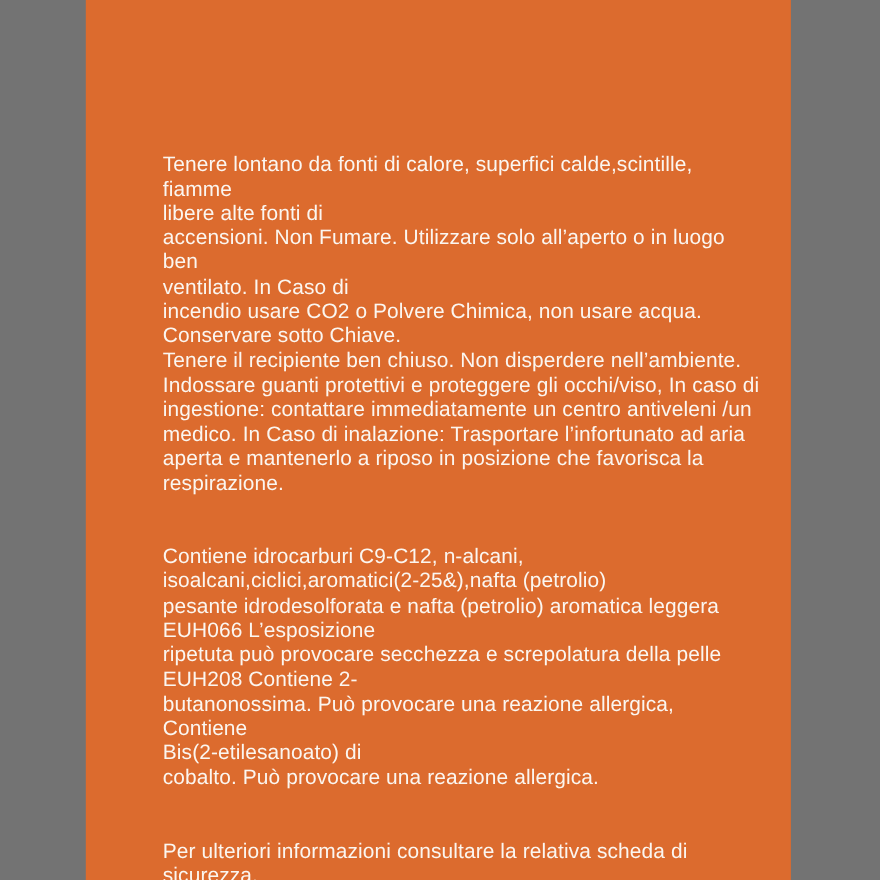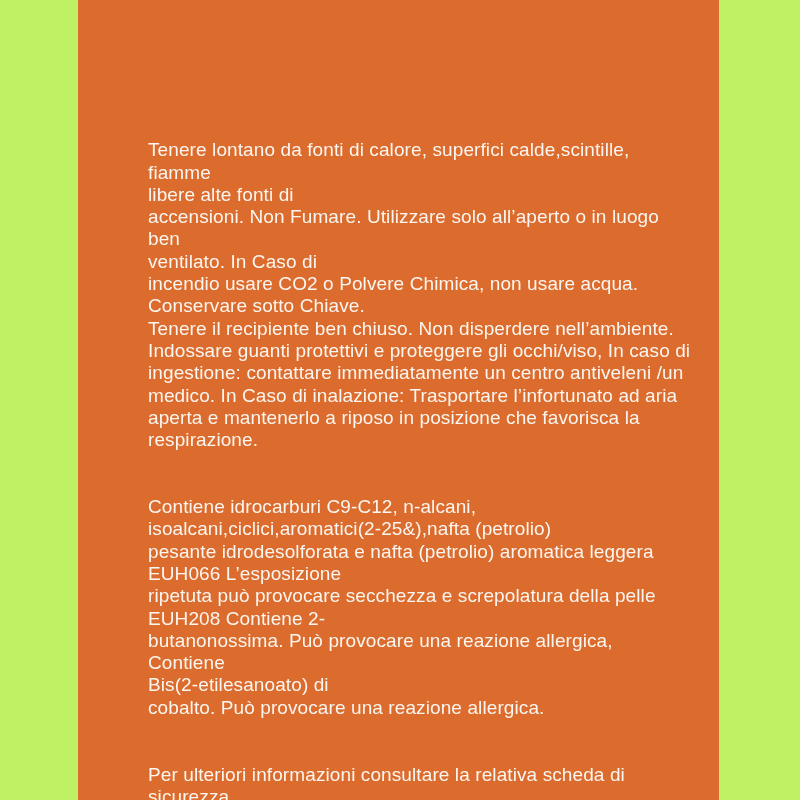--- a/index.html
+++ b/index.html
@@ -3,21 +3,21 @@
 <meta charset="utf-8">
 <style>
   html, body {
     margin: 0;
     padding: 0;
   }
   .page {
     position: relative;
     width: 800px;
     height: 800px;
-    background: #bef264;
+    background: #737373;
     overflow: hidden;
     font-family: "Liberation Sans", sans-serif;
   }
   .label-panel {
     position: absolute;
     left: 78px;
     top: 0;
     width: 641px;
     height: 800px;
     background: #dc6b2e;

